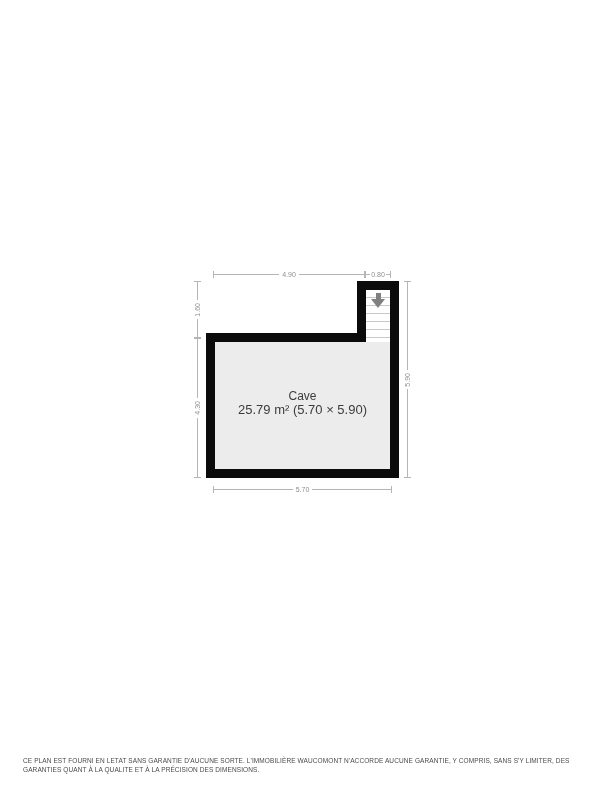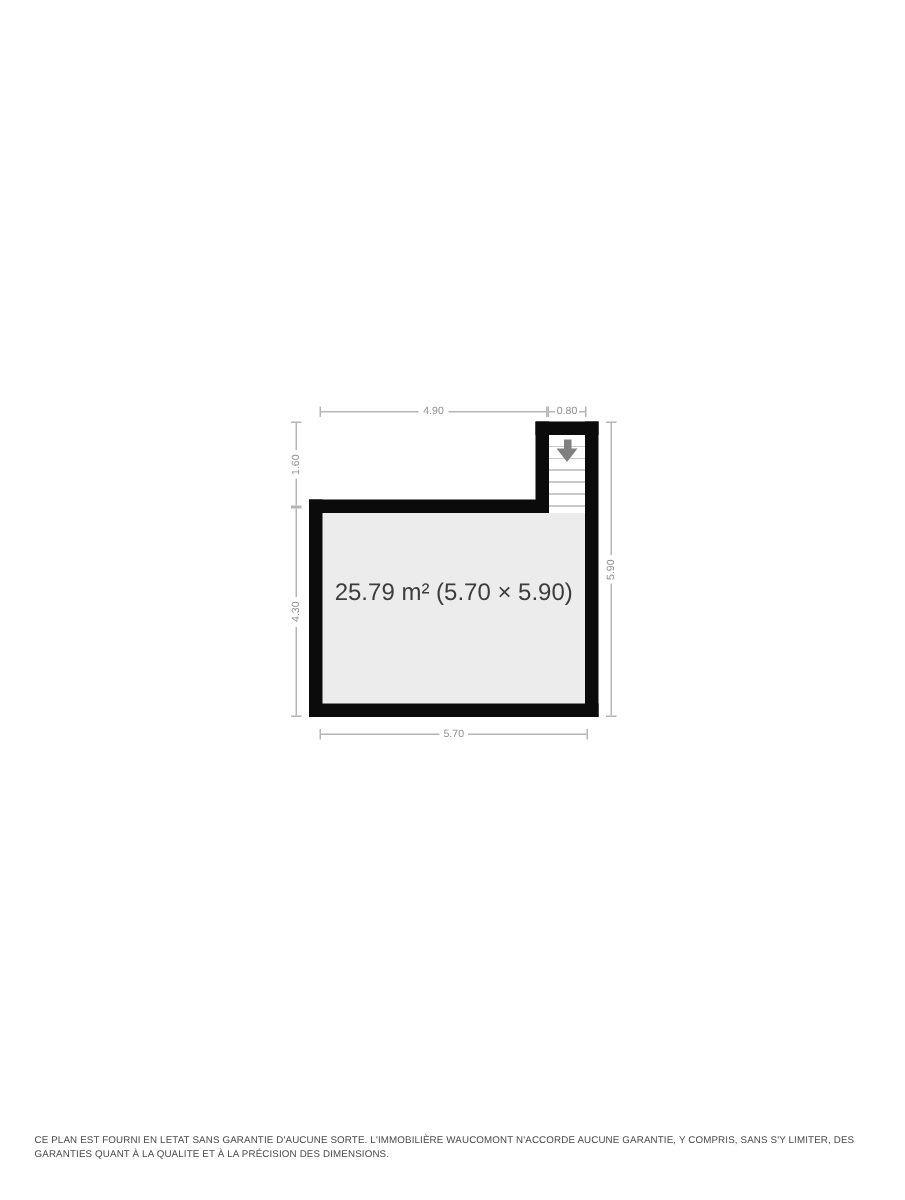--- a/index.html
+++ b/index.html
@@ -31,21 +31,21 @@
     left: 215px; top: 342px; width: 175px; height: 127px;
     background: #ececec;
   }
   .room-label {
     position: absolute;
     left: 215px; top: 389px; width: 175px;
     text-align: center;
     color: #3c3c3c;
   }
   .room-name { font-size: 12px; line-height: 14px; }
-  .room-area { font-size: 16px; line-height: 14px; }
+  .room-area { font-size: 13px; line-height: 14px; }
 
   
   .stairs {
     position: absolute;
     left: 366px; top: 290px; width: 24px; height: 52px;
     background:
       repeating-linear-gradient(to bottom,
         #ffffff 0px, #ffffff 7px,
         #c8c8c8 7px, #c8c8c8 8px);
   }
@@ -177,18 +177,19 @@
   </div>
 
   <div class="wall wall-stair-top"></div>
   <div class="wall wall-stair-left"></div>
   <div class="wall wall-right"></div>
   <div class="wall wall-room-top"></div>
   <div class="wall wall-left"></div>
   <div class="wall wall-bottom"></div>
 
   <div class="room-label">
+    <div class="room-name">Cave</div>
     <div class="room-area">25.79 m² (5.70 × 5.90)</div>
   </div>
 
   <div class="disclaimer">CE PLAN EST FOURNI EN LETAT SANS GARANTIE D'AUCUNE SORTE. L'IMMOBILIÈRE WAUCOMONT N'ACCORDE AUCUNE GARANTIE, Y COMPRIS, SANS S'Y LIMITER, DES GARANTIES QUANT À LA QUALITE ET À LA PRÉCISION DES DIMENSIONS.</div>
 
 </div>
 
 </body></html>

